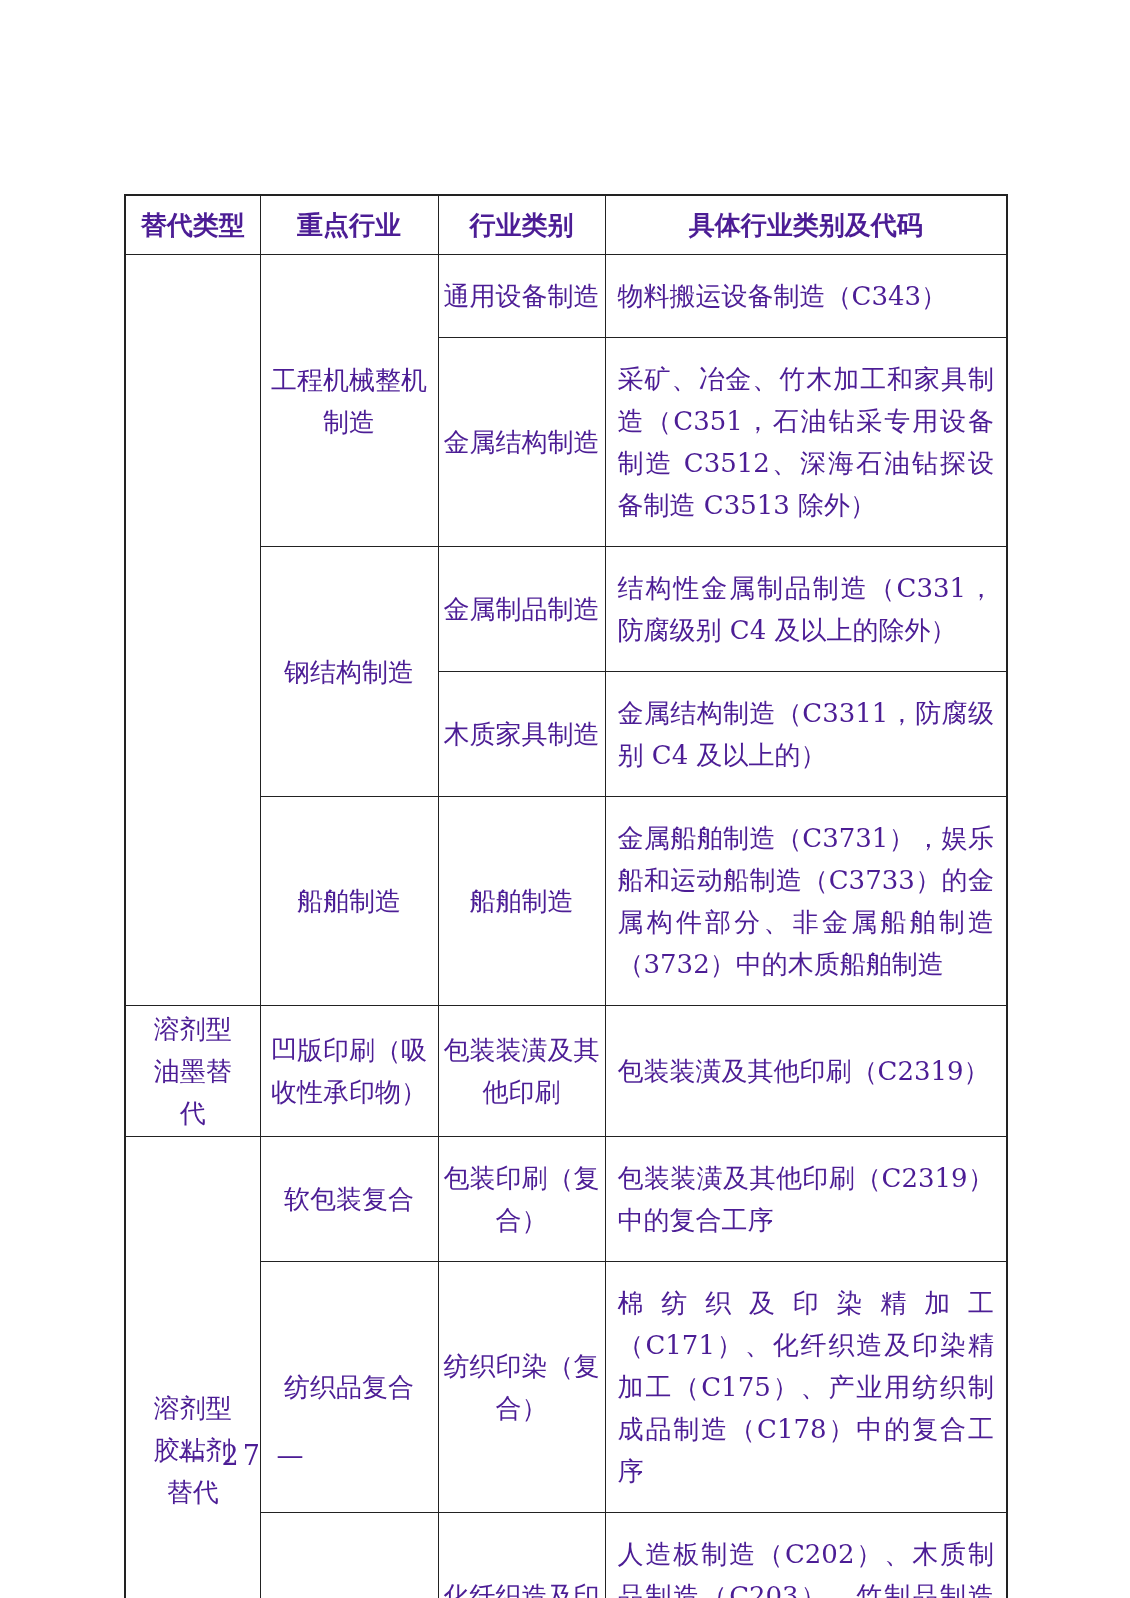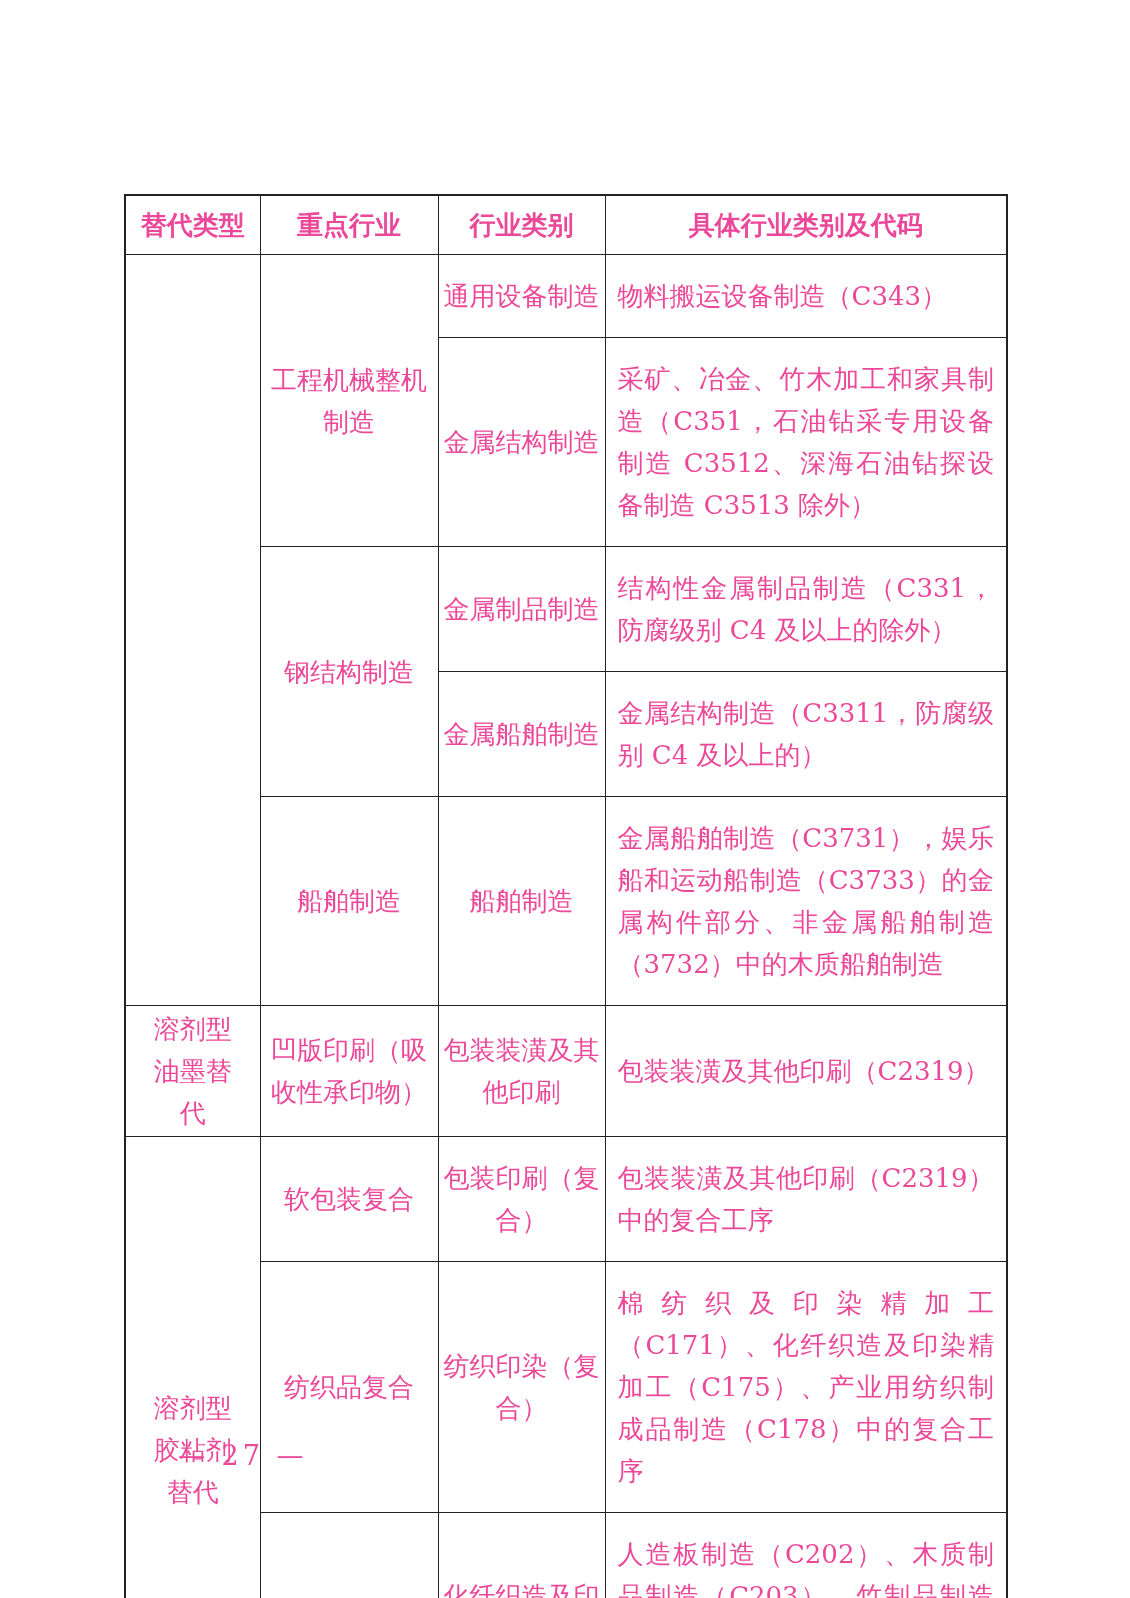--- a/index.html
+++ b/index.html
@@ -6,21 +6,21 @@
     margin: 0;
     padding: 0;
     background: #ffffff;
   }
   .page {
     position: relative;
     width: 1130px;
     height: 1598px;
     background: #ffffff;
     font-family: "DejaVu Serif", "Liberation Serif", serif;
-    color: #ec4899;
+    color: #4c1d95;
     overflow: hidden;
   }
   table.industry-table {
     position: absolute;
     left: 124px;
     top: 194px;
     width: 882px;
     border-collapse: collapse;
     table-layout: fixed;
     border: 2px solid #222222;
@@ -113,21 +113,21 @@
       <tr class="h-r2">
         <td>金属结构制造</td>
         <td class="detail">采矿、冶金、竹木加工和家具制造（C351，石油钻采专用设备制造 C3512、深海石油钻探设备制造 C3513 除外）</td>
       </tr>
       <tr class="h-r3">
         <td rowspan="2">钢结构制造</td>
         <td>金属制品制造</td>
         <td class="detail">结构性金属制品制造（C331，防腐级别 C4 及以上的除外）</td>
       </tr>
       <tr class="h-r4">
-        <td>金属船舶制造</td>
+        <td>木质家具制造</td>
         <td class="detail">金属结构制造（C3311，防腐级别 C4 及以上的）</td>
       </tr>
       <tr class="h-r5">
         <td>船舶制造</td>
         <td>船舶制造</td>
         <td class="detail">金属船舶制造（C3731），娱乐船和运动船制造（C3733）的金属构件部分、非金属船舶制造（3732）中的木质船舶制造</td>
       </tr>
       <tr class="h-r6">
         <td class="narrow">溶剂型油墨替代</td>
         <td>凹版印刷（吸收性承印物）</td>

